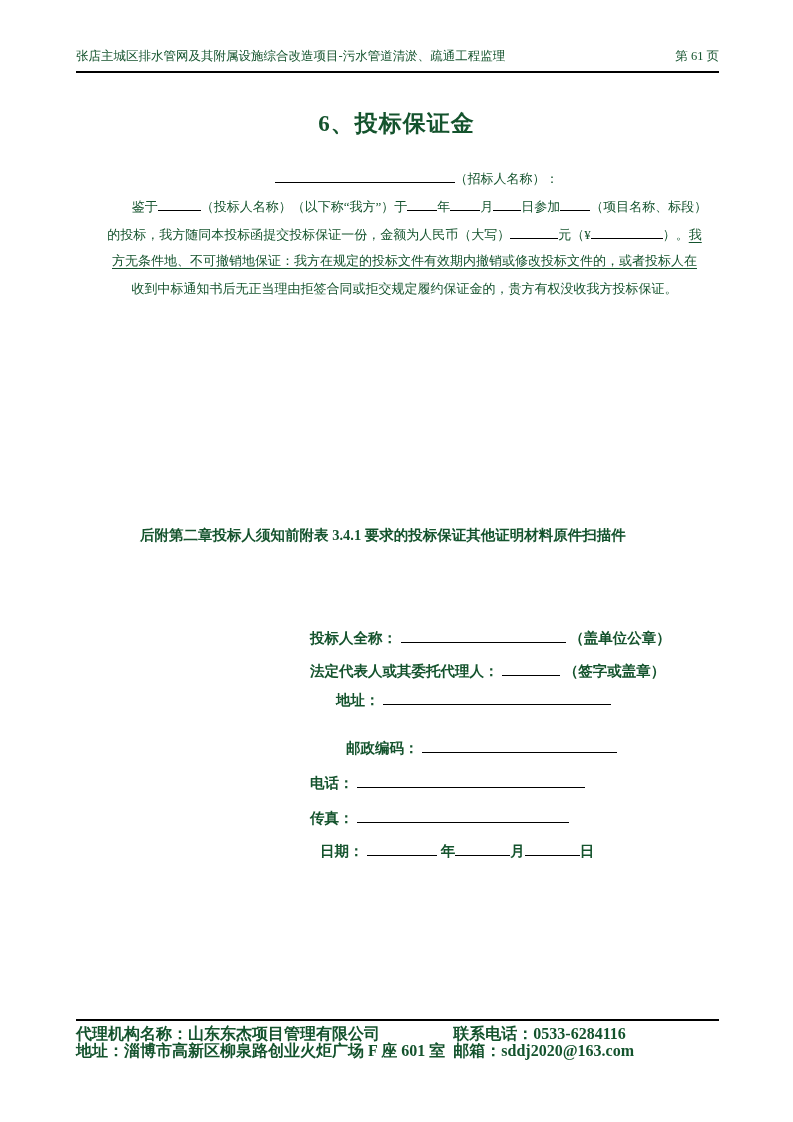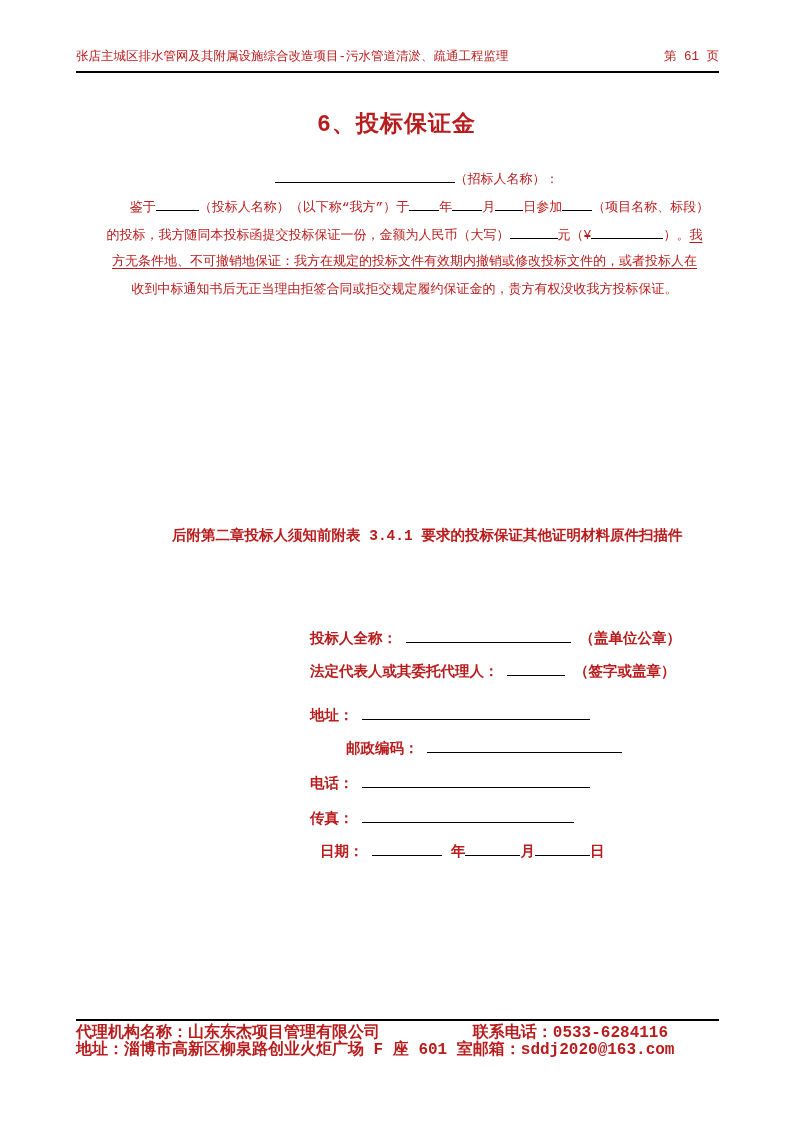--- a/index.html
+++ b/index.html
@@ -3,22 +3,22 @@
 <meta charset="utf-8">
 <style>
   * { margin: 0; padding: 0; box-sizing: border-box; }
   html, body { background: #888; }
   .page {
     position: relative;
     width: 793px;
     height: 1122px;
     background: #fff;
     margin: 0 auto;
-    font-family: Liberation Mono, monospace;
-    color: #b91c1c;
+    font-family: Liberation Serif, serif;
+    color: #14532d;
     overflow: hidden;
   }
   
   .hdr {
     position: absolute;
     left: 76px; right: 74px; top: 48px;
     padding-bottom: 6px;
     border-bottom: 2px solid #000;
     display: flex; justify-content: space-between; align-items: flex-end;
     font-size: 12.5px;
@@ -57,28 +57,27 @@
     font-size: 15.5px;
     letter-spacing: 2.5px;
     padding: 0 10px;
     text-align: center;
   }
   .box-note {
     position: absolute;
     left: 140px; top: 526px;
     font-size: 14.5px;
     font-weight: bold;
-    margin-left: 32px;
   }
   
   .form { position: absolute; left: 310px; top: 628px; font-size: 14.5px; font-weight: bold; }
   .frow { position: absolute; left: 0; white-space: nowrap; }
   .fr1 { top: 0; }
   .fr2 { top: 33px; }
-  .fr3 { top: 77px; }
+  .fr3 { top: 62px; margin-left: 26px; }
   .fr4 { top: 110px; padding-left: 36px; }
   .fr5 { top: 145px; }
   .fr6 { top: 180px; }
   .fr7 { top: 213px; left: 10px; }
   
   .ftr {
     position: absolute;
     left: 76px; right: 74px; top: 1019px;
     border-top: 2px solid #000;
     padding-top: 4px;

